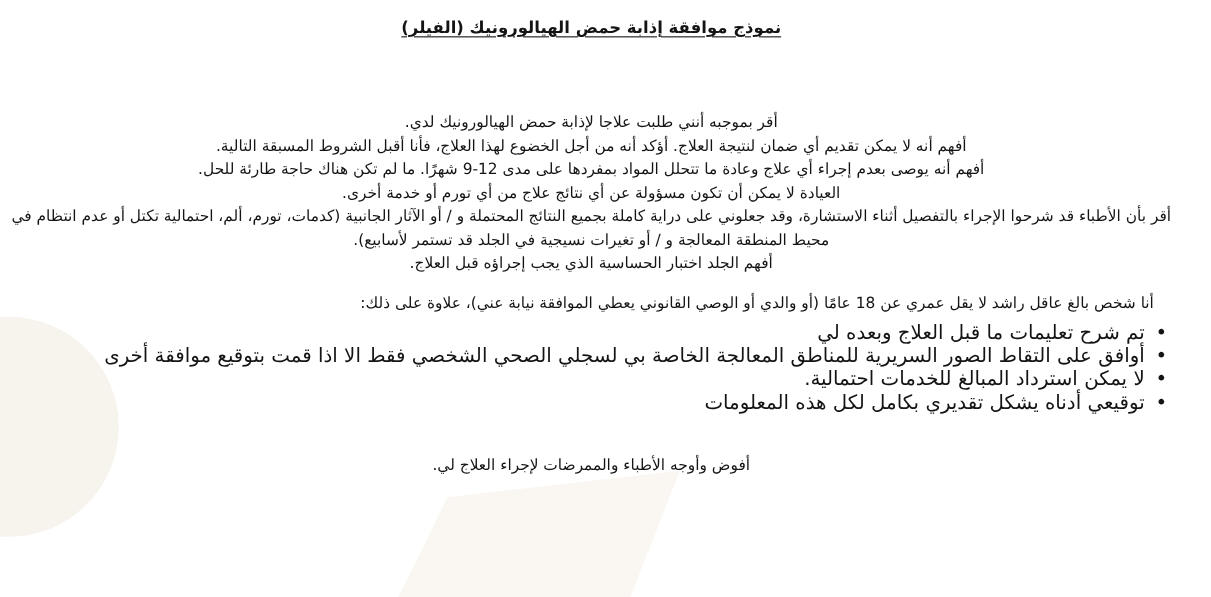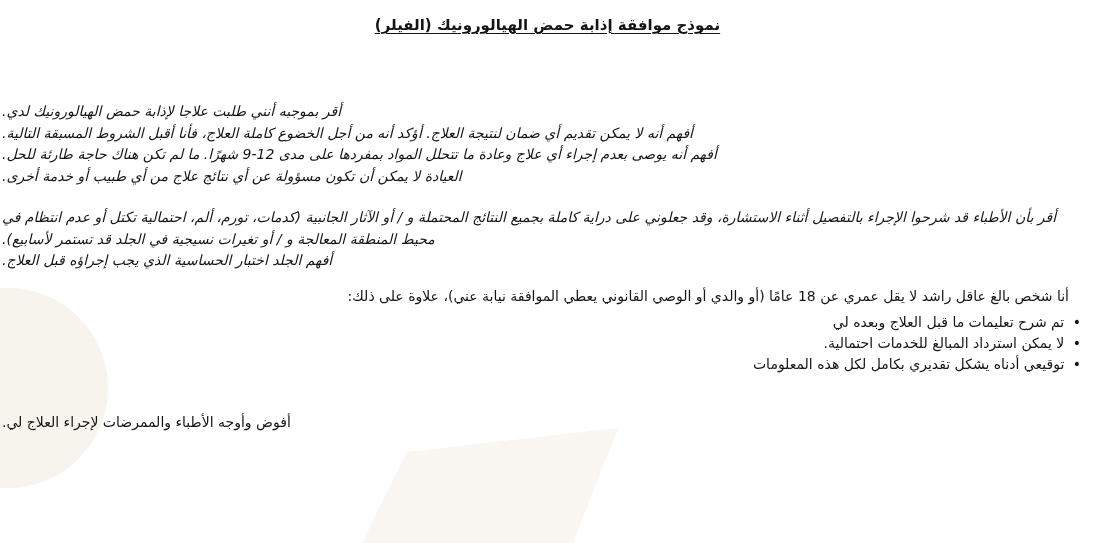--- a/index.html
+++ b/index.html
@@ -18,87 +18,87 @@
     width: 1101px;
     height: 543px;
     z-index: 0;
   }
   .page {
     position: relative;
     z-index: 1;
     box-sizing: border-box;
     width: 1101px;
     height: 516px;
-    padding: 14px 8px 0 2px;
+    padding: 14px 28px 0 2px;
     direction: rtl;
   }
   .title {
     text-align: center;
     font-size: 15px;
     font-weight: bold;
     line-height: 23px;
     text-decoration: underline;
     text-underline-offset: 3px;
     letter-spacing: 0.2px;
   }
   .intro {
     margin-top: 64px;
     font-size: 14px;
     line-height: 21.5px;
-    text-align: left;
-    font-style: italic;
+    text-align: center;
   }
   .para { }
-  .gap-before { margin-top: 20px; }
+  .gap-before { margin-top: 0; }
   .eligibility-intro {
     margin-top: 14px;
     padding-right: 24px;
     font-size: 14px;
     line-height: 21.5px;
     text-align: right;
   }
   .bullets {
     margin-top: 5px;
     padding-right: 12px;
-    font-size: 14px;
+    font-size: 18px;
     line-height: 21.2px;
     text-align: right;
   }
   .bullet-item .bullet { margin-left: 4px; }
   .authorization {
     margin-top: 36px;
     font-size: 14px;
     line-height: 21.5px;
-    text-align: left;
+    text-align: center;
   }
 </style>
 </head>
 <body>
 
 <svg class="decor" viewBox="0 0 1101 543" xmlns="http://www.w3.org/2000/svg" aria-hidden="true">
   <circle cx="8" cy="388" r="100" fill="#f7f4ee"></circle>
   <polygon points="407,452 618,428 573,543 362,543" fill="#faf7f2"></polygon>
 </svg>
 
 <div class="page">
 
   <div class="title">نموذج موافقة إذابة حمض الهيالورونيك (الفيلر)</div>
 
   <div class="intro">
       <div class="para">أقر بموجبه أنني طلبت علاجا لإذابة حمض الهيالورونيك لدي.</div>
-      <div class="para">أفهم أنه لا يمكن تقديم أي ضمان لنتيجة العلاج. أؤكد أنه من أجل الخضوع كاملة العلاج، فأنا أقبل الشروط المسبقة التالية.</div>
+      <div class="para">أفهم أنه لا يمكن تقديم أي ضمان لنتيجة العلاج. أؤكد أنه من أجل الخضوع لهذا العلاج، فأنا أقبل الشروط المسبقة التالية.</div>
       <div class="para">أفهم أنه يوصى بعدم إجراء أي علاج وعادة ما تتحلل المواد بمفردها على مدى 12-9 شهرًا. ما لم تكن هناك حاجة طارئة للحل.</div>
-      <div class="para">العيادة لا يمكن أن تكون مسؤولة عن أي نتائج علاج من أي طبيب أو خدمة أخرى.</div>
+      <div class="para">العيادة لا يمكن أن تكون مسؤولة عن أي نتائج علاج من أي تورم أو خدمة أخرى.</div>
       <div class="para gap-before">أقر بأن الأطباء قد شرحوا الإجراء بالتفصيل أثناء الاستشارة، وقد جعلوني على دراية كاملة بجميع النتائج المحتملة و / أو الآثار الجانبية (كدمات، تورم، ألم، احتمالية تكتل أو عدم انتظام في محيط المنطقة المعالجة و / أو تغيرات نسيجية في الجلد قد تستمر لأسابيع).</div>
       <div class="para">أفهم الجلد اختبار الحساسية الذي يجب إجراؤه قبل العلاج.</div>
     </div>
 
   <div class="eligibility-intro">أنا شخص بالغ عاقل راشد لا يقل عمري عن 18 عامًا (أو والدي أو الوصي القانوني يعطي الموافقة نيابة عني)، علاوة على ذلك:</div>
 
   <div class="bullets">
       <div class="bullet-item"><span class="bullet">•</span><span> تم شرح تعليمات ما قبل العلاج وبعده لي</span></div>
+      <div class="bullet-item"><span class="bullet">•</span><span> أوافق على التقاط الصور السريرية للمناطق المعالجة الخاصة بي لسجلي الصحي الشخصي فقط الا اذا قمت بتوقيع موافقة أخرى</span></div>
       <div class="bullet-item"><span class="bullet">•</span><span> لا يمكن استرداد المبالغ للخدمات احتمالية.</span></div>
       <div class="bullet-item"><span class="bullet">•</span><span> توقيعي أدناه يشكل تقديري بكامل لكل هذه المعلومات</span></div>
     </div>
 
   <div class="authorization">أفوض وأوجه الأطباء والممرضات لإجراء العلاج لي.</div>
 
 </div>
 
 </body></html>

